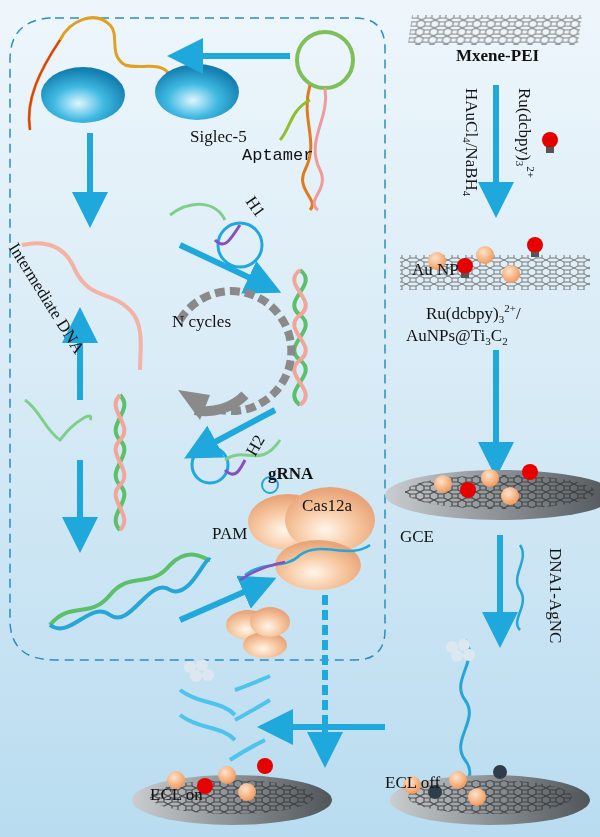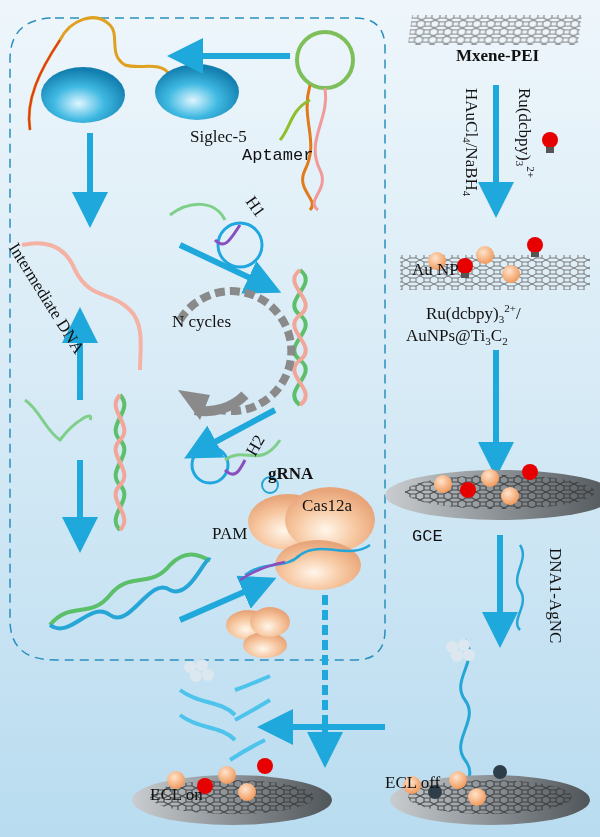--- a/index.html
+++ b/index.html
@@ -210,18 +210,18 @@
 <div class="lbl" style="left:212px;top:525px;">PAM</div>
 
 <div class="lbl" style="left:456px;top:47px;font-weight:bold;">Mxene-PEI</div>
 <div class="lbl vert" style="left:463px;top:88px;"><span>HAuCl</span><sub>4</sub><span>/NaBH</span><sub>4</sub></div>
 <div class="lbl vert" style="left:516px;top:88px;"><span>Ru(dcbpy)</span><sub>3</sub><sup>2+</sup></div>
 
 <div class="lbl" style="left:412px;top:237px;margin-top:24px;">Au NP</div>
 <div class="lbl" style="left:426px;top:305px;"><span>Ru(dcbpy)</span><sub>3</sub><sup>2+</sup><span>/</span></div>
 <div class="lbl" style="left:406px;top:327px;font-family:Liberation Serif, serif;"><span>AuNPs@Ti</span><sub>3</sub><span>C</span><sub>2</sub></div>
 
-<div class="lbl" style="left:412px;top:528px;font-family:Liberation Mono, monospace;">GCE</div>
+<div class="lbl" style="left:400px;top:528px;">GCE</div>
 <div class="lbl vert" style="left:547px;top:548px;">DNA1-AgNC</div>
 <div class="lbl" style="left:150px;top:786px;">ECL on</div>
 <div class="lbl" style="left:385px;top:746px;margin-top:28px;">ECL off</div>
 
 </div>
 
 </body></html>

